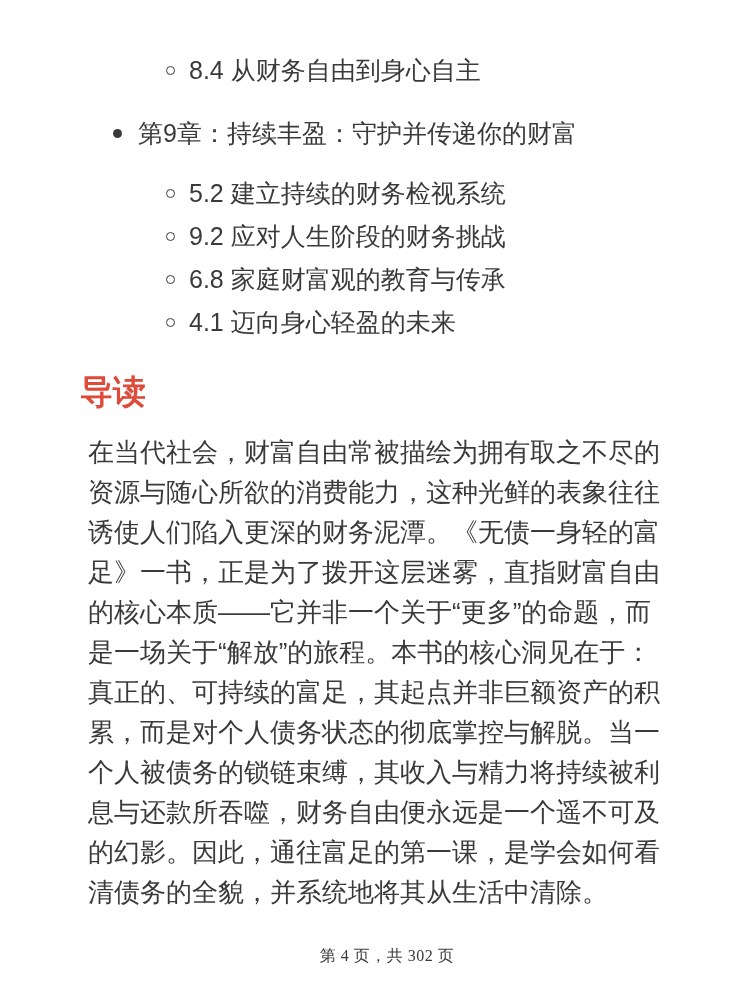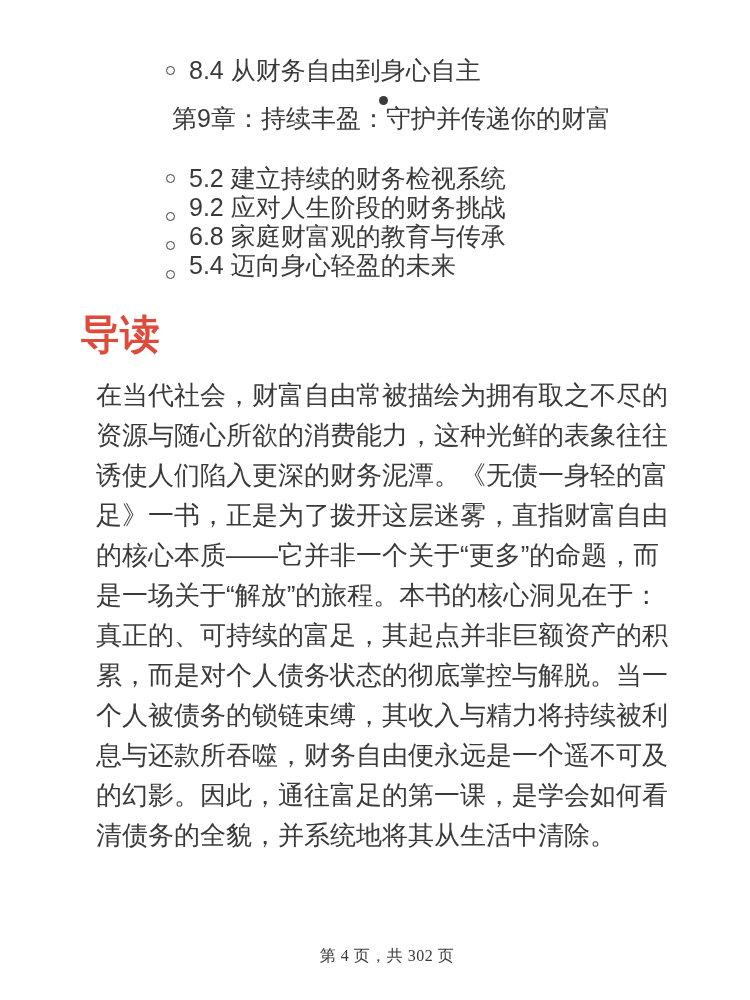--- a/index.html
+++ b/index.html
@@ -20,30 +20,28 @@
   }
   .toc-row {
     display: flex;
     align-items: center;
     font-size: 25px;
     line-height: 27px;
     color: var(--fg, #3a3a3a);
   }
   .toc-row.lvl1 {
     padding-left: 33px;
-    margin-top: 12px;
+    margin-top: 36px;
     margin-bottom: 33px;
-    flex-direction: column;
   }
   .toc-row.lvl2 {
     padding-left: 86px;
   }
   .toc-row.lvl2 + .toc-row.lvl2 {
-    margin-top: 2px;
-    align-items: flex-end;
+    margin-top: 16px;
   }
   .bullet {
     flex: none;
     border-radius: 50%;
     box-sizing: border-box;
   }
   .bullet.solid {
     width: 9px;
     height: 9px;
     background: var(--fg, #3a3a3a);
@@ -54,27 +52,27 @@
     height: 9px;
     border: 1.5px solid var(--fg, #3a3a3a);
     background: transparent;
     margin-right: 14px;
   }
   .toc-text {
     white-space: nowrap;
   }
   .section-heading {
     margin: 39px 0 0 0;
-    font-size: 40px;
+    font-size: 33px;
     line-height: 33px;
     font-weight: bold;
     color: var(--accent, #de4b3b);
   }
   .intro-paragraph {
-    margin: 24px 0 0 16px;
+    margin: 24px 0 0 8px;
     font-size: 26px;
     line-height: 40px;
     text-align: left;
     color: var(--fg, #3a3a3a);
     word-break: break-all;
   }
   .footer {
     position: absolute;
     left: 12px;
     top: 946px;
@@ -115,21 +113,21 @@
       <span class="toc-text">9.2 应对人生阶段的财务挑战</span>
     </div>
 
     <div class="toc-row lvl2">
       <span class="bullet hollow"></span>
       <span class="toc-text">6.8 家庭财富观的教育与传承</span>
     </div>
 
     <div class="toc-row lvl2">
       <span class="bullet hollow"></span>
-      <span class="toc-text">5.4 迈向身心轻盈的未来</span>
+      <span class="toc-text">4.1 迈向身心轻盈的未来</span>
     </div>
 
   </div>
 
   <h2 class="section-heading">导读</h2>
 
   <p class="intro-paragraph">在当代社会，财富自由常被描绘为拥有取之不尽的资源与随心所欲的消费能力，这种光鲜的表象往往诱使人们陷入更深的财务泥潭。《无债一身轻的富足》一书，正是为了拨开这层迷雾，直指财富自由的核心本质——它并非一个关于“更多”的命题，而是一场关于“解放”的旅程。本书的核心洞见在于：真正的、可持续的富足，其起点并非巨额资产的积累，而是对个人债务状态的彻底掌控与解脱。当一个人被债务的锁链束缚，其收入与精力将持续被利息与还款所吞噬，财务自由便永远是一个遥不可及的幻影。因此，通往富足的第一课，是学会如何看清债务的全貌，并系统地将其从生活中清除。</p>
 
   <div class="footer">
     <span class="page-indicator">第 4 页，共 302 页</span>

